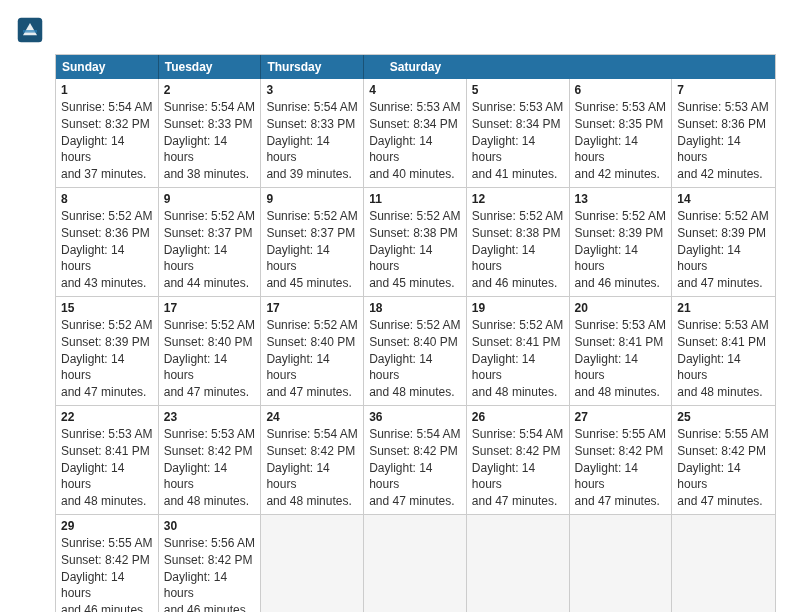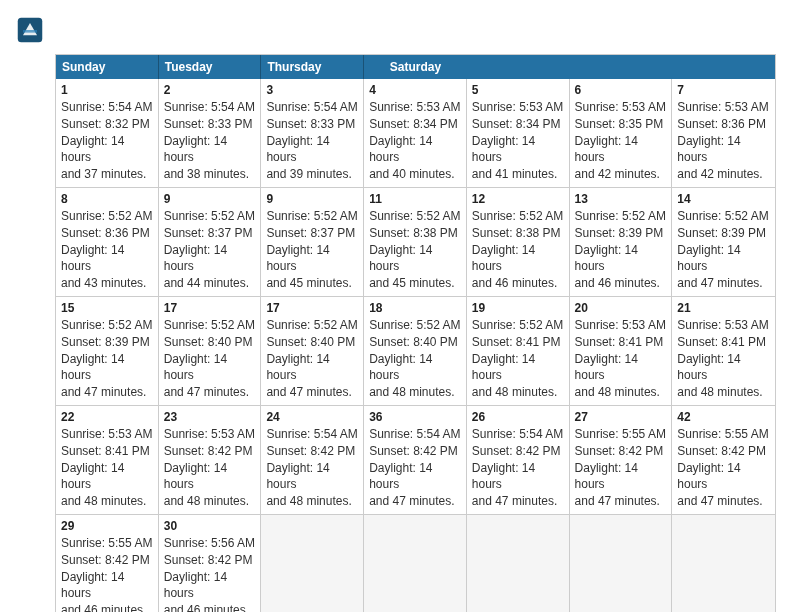--- a/index.html
+++ b/index.html
@@ -319,21 +319,21 @@
 and 47 minutes.</div>
           </div>
           <div class="cal-cell">
             <div class="day-number">27</div>
             <div class="day-info" style="white-space: pre-line;">Sunrise: 5:55 AM
 Sunset: 8:42 PM
 Daylight: 14 hours
 and 47 minutes.</div>
           </div>
           <div class="cal-cell">
-            <div class="day-number">42</div>
+            <div class="day-number">25</div>
             <div class="day-info" style="white-space: pre-line;">Sunrise: 5:55 AM
 Sunset: 8:42 PM
 Daylight: 14 hours
 and 47 minutes.</div>
           </div>
         </div>
         <div class="cal-week last-week">
           <div class="cal-cell">
             <div class="day-number">29</div>
             <div class="day-info" style="white-space: pre-line;">Sunrise: 5:55 AM

